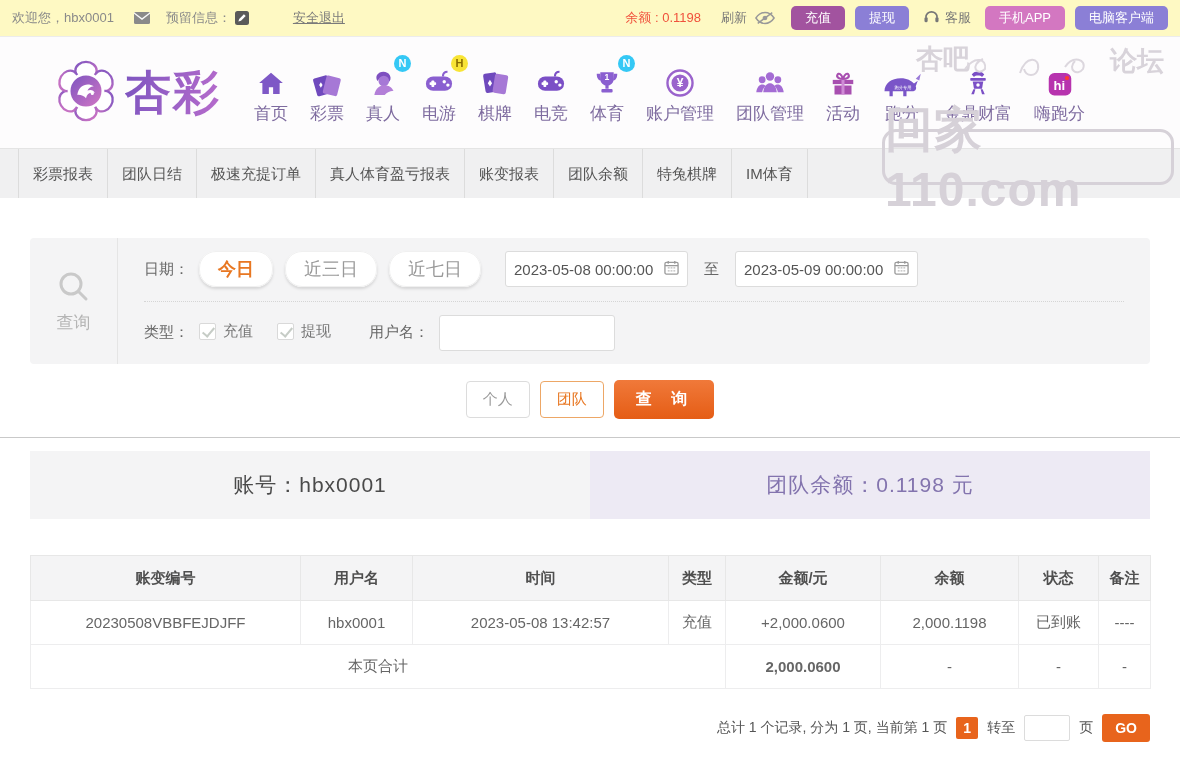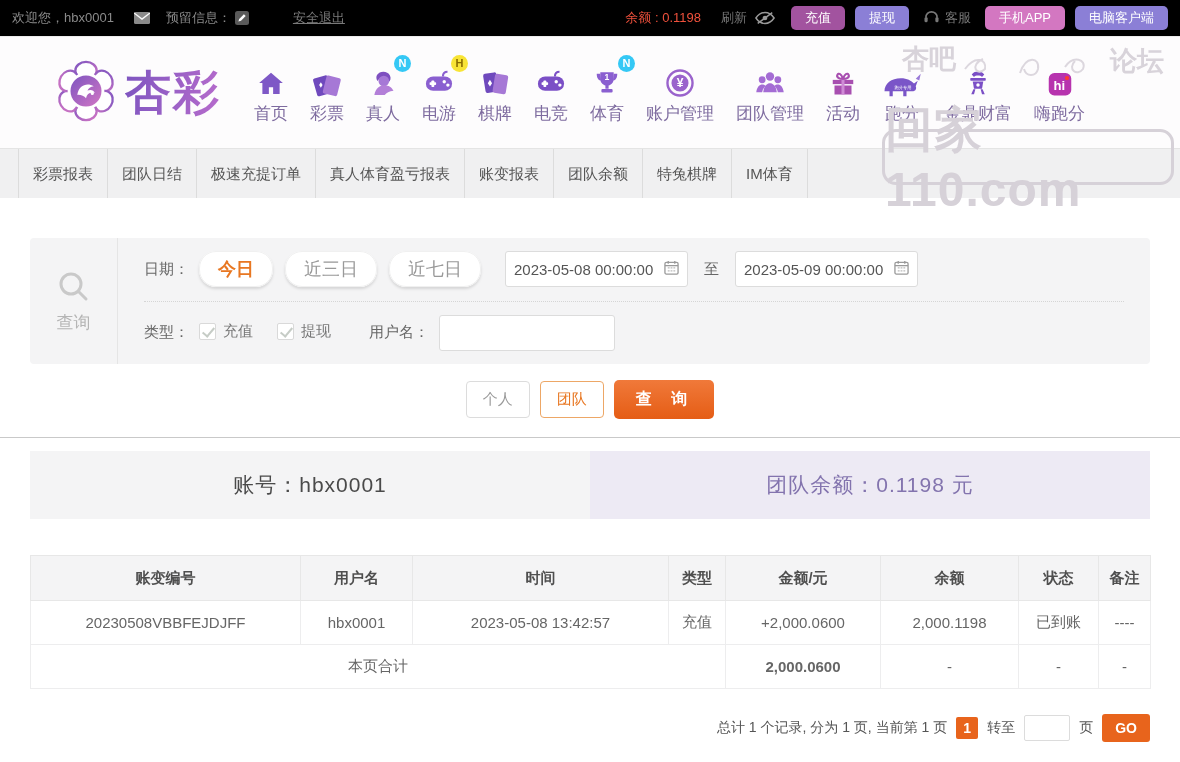--- a/index.html
+++ b/index.html
@@ -3,21 +3,21 @@
 <meta charset="utf-8">
 <style>
   * { box-sizing: border-box; margin: 0; padding: 0; }
   html,body { width:1180px; height:762px; }
   body {
     font-family: "Liberation Sans", "DejaVu Sans", sans-serif;
     background:#fff; color:#555; overflow:hidden; position:relative;
   }
   
   .topbar {
-    height:37px; background:#000000; border-bottom:1px solid #ececec;
+    height:37px; background:#fef9c3; border-bottom:1px solid #ececec;
     display:flex; align-items:center; padding:0 12px; font-size:13px; color:#8a8a8a;
   }
   .tb-icon { display:inline-flex; align-items:center; }
   .tb-mail { margin-left:20px; }
   .tb-reserved { margin-left:16px; }
   .tb-edit { margin-left:4px; }
   .logout { margin-left:44px; color:#7a7a7a; text-decoration:underline; cursor:pointer; }
   .flex-sp { flex:1; }
   .balance { color:#f0513c; margin-right:20px; }
   .refresh { color:#777; margin-right:8px; cursor:pointer; }
@@ -47,21 +47,21 @@
   .nav-item .icon-wrap { position:relative; height:38px; display:flex; align-items:flex-end; }
   .nav-item .label { font-size:17px; color:#7e6b9f; margin-top:3px; white-space:nowrap; }
   .badge {
     position:absolute; top:-6px; right:-12px; width:17px; height:17px; border-radius:50%;
     font-size:11px; font-weight:bold; display:flex; align-items:center; justify-content:center;
   }
   .badge-n { background:#35c8f5; color:#fff; }
   .badge-h { background:#f8e435; color:#8a6d00; }
   
   .watermark { position:absolute; top:0; right:0; width:300px; height:112px; pointer-events:none; z-index:5; }
-  .wm-l { position:absolute; top:4px; left:22px; font-size:27px; font-weight:bold; color:#d8d3da; }
+  .wm-l { position:absolute; top:4px; left:36px; font-size:27px; font-weight:bold; color:#d8d3da; }
   .wm-r { position:absolute; top:6px; right:16px; font-size:27px; font-weight:bold; color:#d8d3da; }
   .wm-swirl { position:absolute; top:10px; left:80px; }
   .wm-box {
     position:absolute; top:52px; left:2px; right:6px; height:56px;
     border:3px solid #d6d1d8; border-radius:14px;
     display:flex; align-items:center; justify-content:center;
     font-size:48px; font-weight:bold; color:#d6d1d8; letter-spacing:1px;margin-top:40px;
   }
   
   .tabbar {

